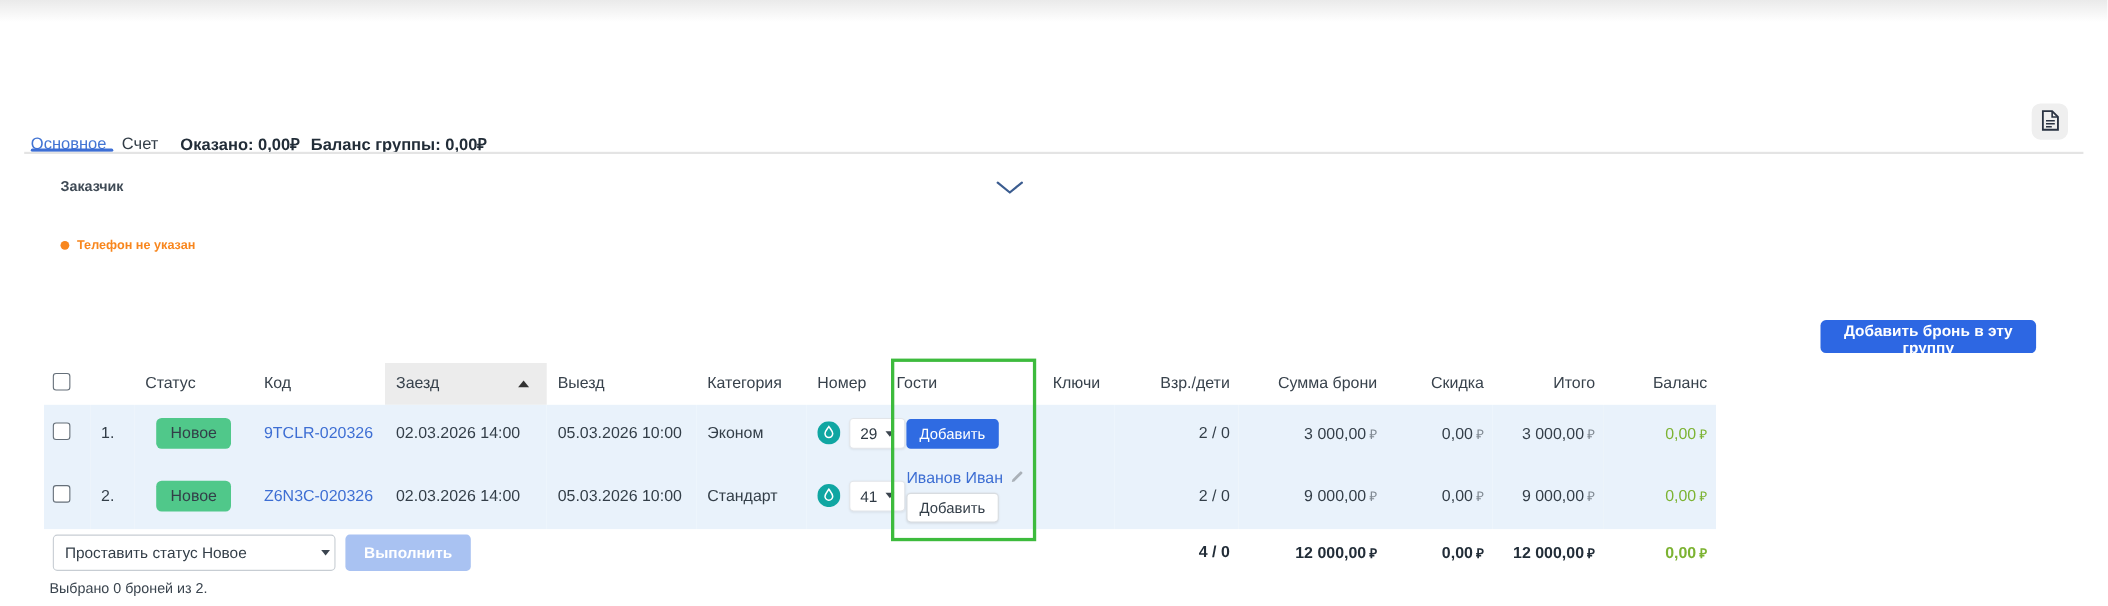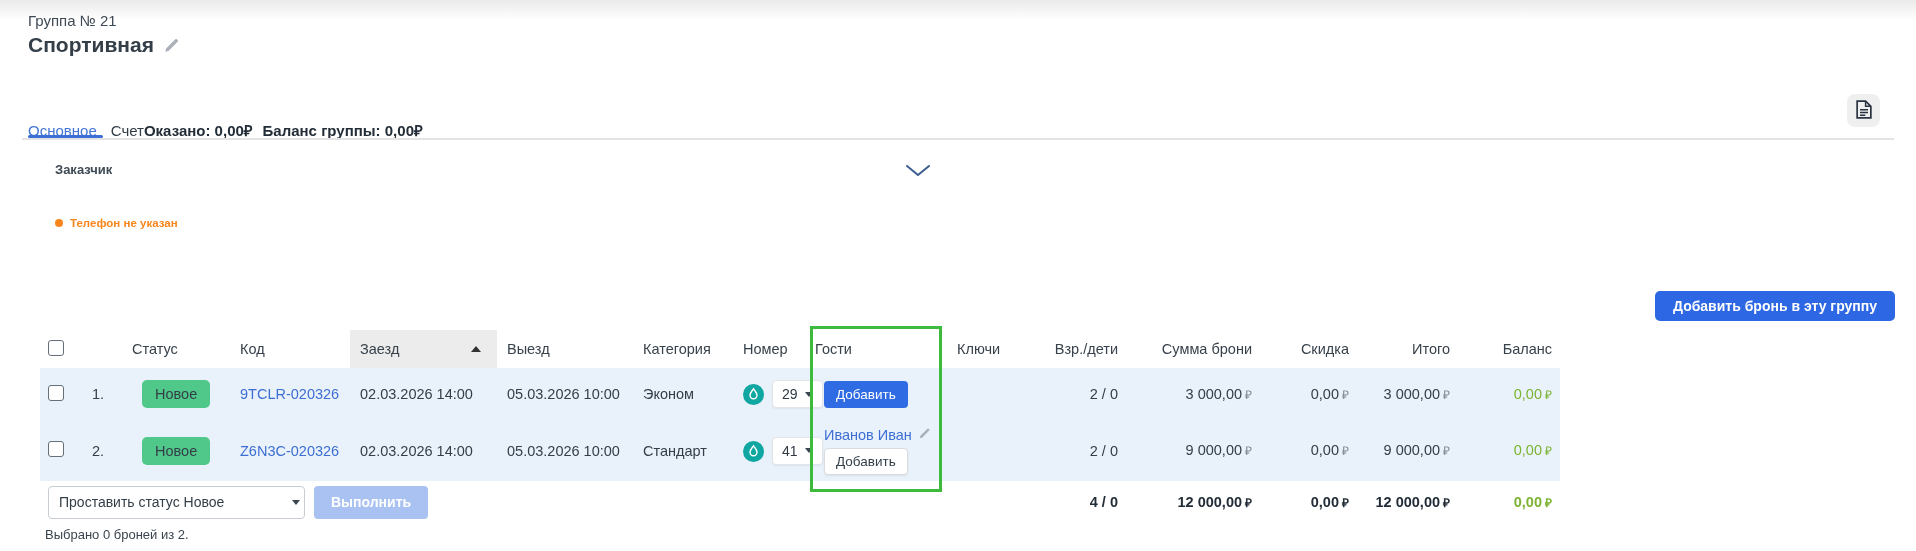--- a/index.html
+++ b/index.html
@@ -14,21 +14,21 @@
   .group-name-row{display:flex;align-items:center;gap:9px;margin-top:4px;}
   .group-name{font-size:21px;font-weight:bold;color:#333e48;}
   .pencil-btn{background:none;border:none;padding:0;cursor:pointer;line-height:0;}
 
   
   .tabbar{position:absolute;left:28px;top:120px;display:flex;align-items:center;font-size:15px;}
   .tab{cursor:pointer;}
   .tab-main{color:#4274d3;}
   .tab-invoice{color:#333e48;margin-left:14px;}
   .statline{font-weight:bold;color:#222d38;}
-  .stat1{}
+  .stat1{margin-left:20px;}
   .stat2{margin-left:10px;}
   .tab-underline{position:absolute;left:28px;top:135px;width:75px;height:3px;background:#3d6fd6;border-radius:2px;}
   .divider{position:absolute;left:22px;right:22px;top:138px;height:2px;background:#e4e4e4;}
 
   .doc-btn{position:absolute;left:1847px;top:94px;width:33px;height:33px;background:#efefef;
            border:none;border-radius:8px;display:flex;align-items:center;justify-content:center;cursor:pointer;}
 
   
   .customer{position:absolute;left:55px;top:162px;}
   .customer-label{font-size:13px;font-weight:bold;color:#3f4a55;}
@@ -36,21 +36,21 @@
   .customer-name{font-size:17.5px;font-weight:bold;color:#333e48;}
   .bookings{font-size:13.5px;font-weight:bold;color:#3f4a55;}
   .help-circle{width:17px;height:17px;border:1px solid #b9bfc6;border-radius:50%;color:#98a0a8;
                font-size:11px;display:flex;align-items:center;justify-content:center;background:#fff;cursor:pointer;}
   .phone-warning{position:absolute;left:55px;top:217px;display:flex;align-items:center;gap:7px;
                  color:#f8861d;font-size:11.5px;font-weight:bold;}
   .phone-dot{width:8px;height:8px;border-radius:50%;background:#f8861d;}
 
   .collapse-chevron{position:absolute;left:905px;top:164px;cursor:pointer;line-height:0;background:none;border:none;padding:0;}
 
-  .add-booking-btn{position:absolute;left:1655px;top:291px;width:240px;height:30px;background:#2d67e3;
+  .add-booking-btn{position:absolute;left:1655px;top:291px;width:196px;height:30px;background:#2d67e3;
                    color:#fff;font-weight:bold;font-size:14px;border:none;border-radius:5px;
                    font-family:inherit;cursor:pointer;}
 
   
   .table-area{position:absolute;left:40px;top:330px;}
   table{border-collapse:collapse;table-layout:fixed;width:1520px;font-size:14.5px;color:#333e48;}
   th{font-weight:normal;text-align:left;height:38px;padding:0 0 0 10px;white-space:nowrap;color:#38424c;cursor:pointer;}
   td{padding:0 0 0 10px;vertical-align:middle;white-space:nowrap;}
   tr.data-row{background:#e9f2fb;}
   tr.row-1{height:52px;}
@@ -98,33 +98,20 @@
   .green-annotation{position:absolute;left:810px;top:326px;width:132px;height:166px;
                     border:3px solid #3dbb3d;box-sizing:border-box;pointer-events:none;}
   .selection-info{position:absolute;left:45px;top:527px;font-size:13px;color:#3a444e;}
 </style>
 </head>
 <body>
 
 <div class="page">
   <div class="top-shade"></div>
 
-  <div class="header-block">
-    <div class="group-label">Группа № 21</div>
-    <div class="group-name-row">
-      <span class="group-name">Спортивная</span>
-      <button class="pencil-btn">
-        <span>
-          <svg width="17" height="17" viewBox="0 0 16 16">
-              <path d="M2.2 13.8 l0.7-2.9 L11.6 2.2 a1.05 1.05 0 0 1 1.5 0 l0.7 0.7 a1.05 1.05 0 0 1 0 1.5 L5.1 13.1 Z" fill="#aab1b8"></path>
-            </svg>
-        </span>
-      </button>
-    </div>
-  </div>
 
   <div class="tabbar">
     <span class="tab tab-main">Основное</span>
     <span class="tab tab-invoice">Счет</span>
     <span class="statline stat1">Оказано: 0,00₽</span>
     <span class="statline stat2">Баланс группы: 0,00₽</span>
   </div>
   <div class="tab-underline"></div>
   <div class="divider"></div>
 

